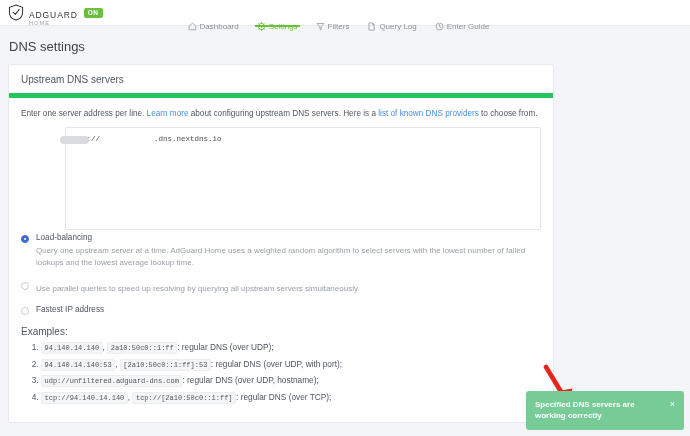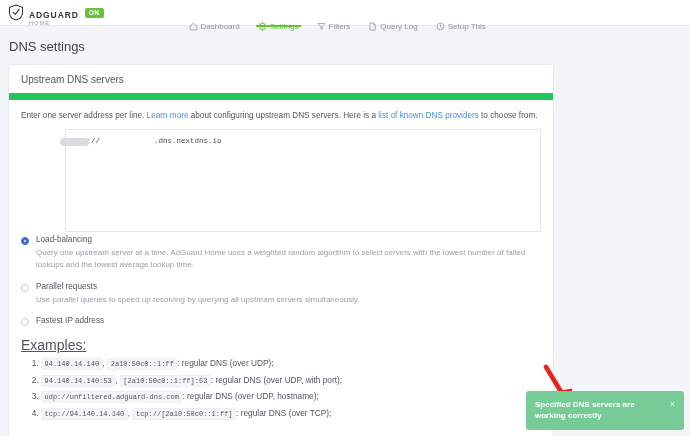--- a/index.html
+++ b/index.html
@@ -27,21 +27,21 @@
   .brand {
     display: flex;
     align-items: center;
     gap: 5px;
     padding-left: 8px;
   }
   .shield { width: 16px; height: 17px; flex: 0 0 auto; display:block; }
   .brand-text { line-height: 1; }
   .brand-name {
     font-size: 8.5px;
-    font-weight: bold;
+    font-weight: normal;
     letter-spacing: 0.9px;
     color: #33363a;
     display: block;
     margin-top: 12px;
   }
   .brand-sub {
     font-size: 5.5px;
     letter-spacing: 1.1px;
     color: #9aa0a8;
     display: block;
@@ -99,21 +99,21 @@
   }
 
   .card {
     width: 546px;
     background: #ffffff;
     border: 1px solid #e9eaef;
     border-radius: 2px;
   }
   .card-header {
     padding: 9px 12px 8px;
-    border-bottom: 7px solid #22c55e;
+    border-bottom: 5px solid #22c55e;
     font-size: 10px;
     color: #4f5560;
   }
   .card-body { padding: 10px 12px 13px; }
 
   .desc {
     font-size: 8.2px;
     color: #4f5560;
     margin-bottom: 8px;
     line-height: 1.4;
@@ -172,21 +172,21 @@
   .opt-desc {
     font-size: 8px;
     color: #9aa0a8;
     display: block;
     margin-top: 3px;
     line-height: 1.45;
     max-width: 512px;
   }
 
   
-  .ex-title { font-size: 14px; color: #4f5560; margin-top: 6px; text-decoration: underline; }
+  .ex-title { font-size: 10px; color: #4f5560; margin-top: 6px; }
   ol.examples {
     margin: 5px 0 0 0;
     padding-left: 20px;
     font-size: 8.3px;
     color: #4f5560;
   }
   ol.examples li { margin-bottom: 5.5px; line-height: 1.3; }
   code {
     font-family: "Liberation Mono", monospace;
     font-size: 7px;
@@ -285,21 +285,21 @@
         <path d="M7.2 1.4 V3.6 H9.4" fill="none" stroke="currentColor" stroke-width="1"></path>
       </svg>
       <span>Query Log</span>
     </div>
 
     <div class="nav-item">
       <svg class="nav-ico" viewBox="0 0 12 12">
         <circle cx="6" cy="6" r="4.6" fill="none" stroke="currentColor" stroke-width="1"></circle>
         <path d="M6 3.4 V6.2 L8 7.4" fill="none" stroke="currentColor" stroke-width="1" stroke-linecap="round"></path>
       </svg>
-      <span>Setup This</span>
+      <span>Enter Guide</span>
     </div>
 
   </div>
 </div>
 
 <div class="page">
 
   <h1 class="page-title">DNS settings</h1>
 
   <div class="card">
@@ -323,21 +323,20 @@
           <div class="radio checked"></div>
           <div class="opt-txt">
             <span class="opt-label">Load-balancing</span>
             <span class="opt-desc">Query one upstream server at a time. AdGuard Home uses a weighted random algorithm to select servers with the lowest number of failed lookups and the lowest average lookup time.</span>
           </div>
         </div>
 
         <div class="opt">
           <div class="radio"></div>
           <div class="opt-txt">
-            <span class="opt-label">Parallel requests</span>
             <span class="opt-desc">Use parallel queries to speed up resolving by querying all upstream servers simultaneously.</span>
           </div>
         </div>
 
         <div class="opt">
           <div class="radio"></div>
           <div class="opt-txt">
             <span class="opt-label">Fastest IP address</span>
           </div>
         </div>

